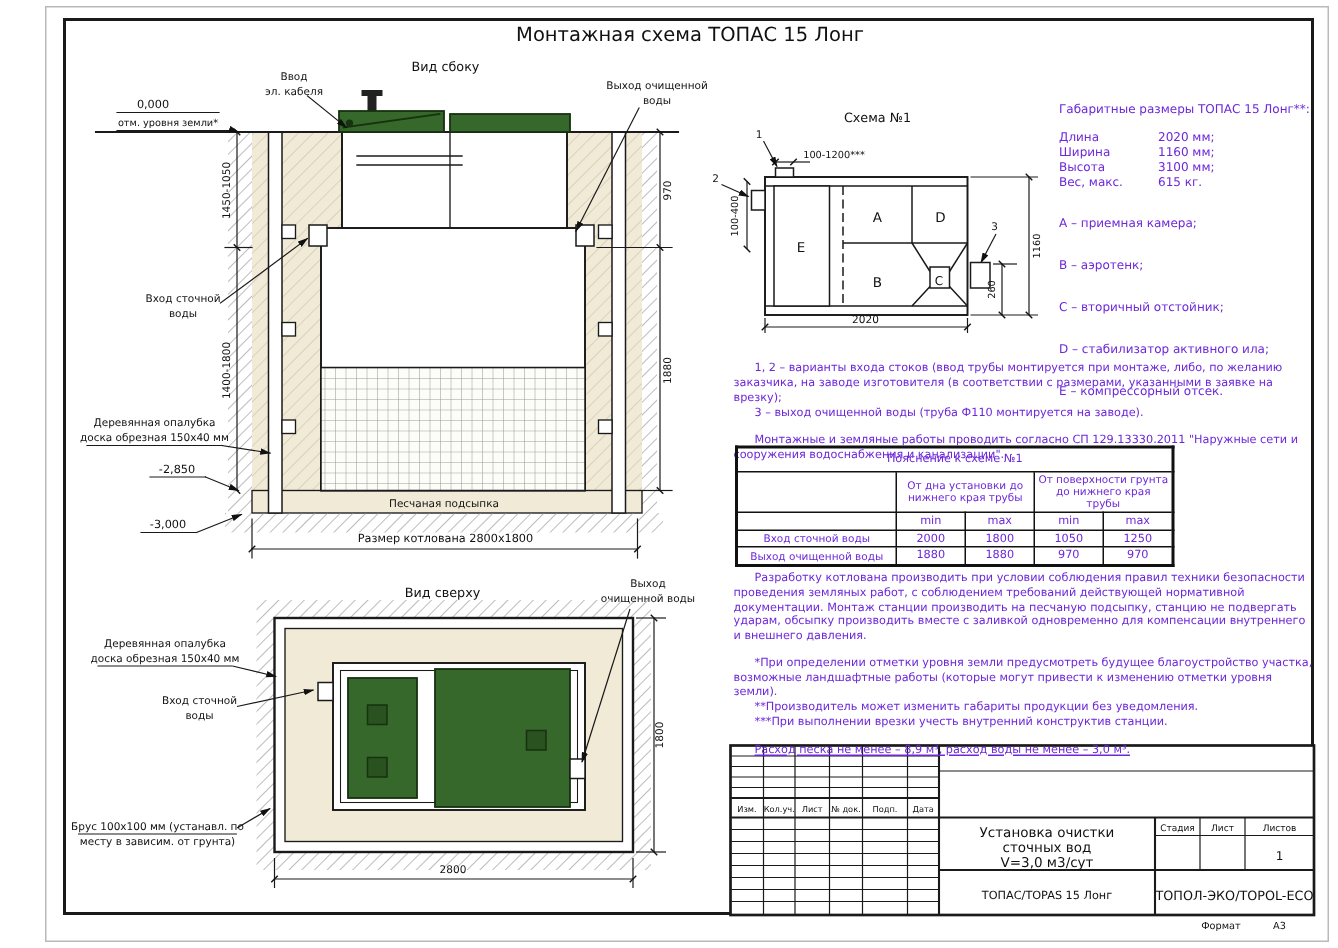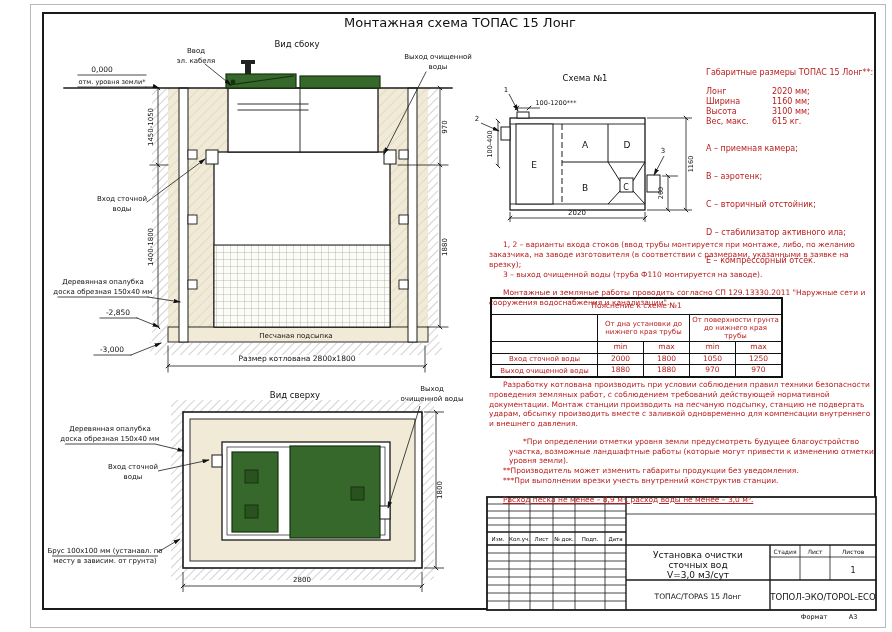--- a/index.html
+++ b/index.html
@@ -1,16 +1,16 @@
 <!DOCTYPE html>
 <html><head>
 <meta charset="utf-8">
 <style>
   html,body{margin:0;padding:0;background:#fff;font-family:"DejaVu Sans",sans-serif;}
-  .sheet{position:relative;width:892px;height:632px;background:#fff;overflow:hidden;color:#b91c1c;}
+  .sheet{position:relative;width:892px;height:632px;background:#fff;overflow:hidden;color:#6d28d9;}
   .outer-border{position:absolute;left:30px;top:4px;width:854px;height:622px;border:1px solid #b9b9b9;}
   .frame{position:absolute;left:42px;top:12px;width:830px;height:594px;border:2px solid #1a1a1a;}
   svg{position:absolute;left:0;top:0;}
   svg text{fill:#111;font-family:"DejaVu Sans",sans-serif;}
   .abs{position:absolute;}
   
   .specs{left:706px;top:68px;width:168px;font-size:8px;line-height:1.25;}
   .specs-h{margin-bottom:9px;}
   .specs-row span:first-child{display:inline-block;width:66px;}
   .specs-legend{margin-top:9px;}
@@ -21,21 +21,21 @@
   .exp{left:490px;top:297px;}
   .exp table{border-collapse:collapse;}
   .exp td{border:1px solid #111;text-align:center;font-size:7px;line-height:1.15;padding:1px 2px;}
   .exp .t-title{font-size:7.5px;height:13px;}
   .exp .lbl{width:101px;}
   .exp .v{width:41px;font-size:7.5px;}
   .exp table{border:2px solid #111;}
   .warn{left:489px;top:380px;width:388px;font-size:7.5px;line-height:1.3;}
   .warn p{margin:0;text-indent:14px;}
   .warn .h{text-indent:14px;font-weight:bold;}
-  .warn .gap{margin-top:8px;margin-left:20px;}
+  .warn .gap{margin-top:8px;}
   .warn .consume{margin-top:9px;text-decoration:underline;}
 </style>
 </head>
 <body>
 
 <div class="sheet">
   <div class="outer-border"></div>
   <div class="frame"></div>
 
   <svg width="892" height="632" viewBox="0 0 892 632">
@@ -284,21 +284,21 @@
       <text x="853" y="573" font-size="8" text-anchor="middle">1</text>
       <text x="698" y="599" font-size="7.5" text-anchor="middle">ТОПАС/TOPAS 15 Лонг</text>
       <text x="823" y="600" font-size="8.5" text-anchor="middle">ТОПОЛ-ЭКО/TOPOL-ECO</text>
       <text x="814" y="619" font-size="6.5" text-anchor="middle">Формат</text>
       <text x="853" y="619" font-size="6.5" text-anchor="middle">А3</text>
     </g>
   </svg>
 
   <div class="abs specs">
     <div class="specs-h">Габаритные размеры ТОПАС 15 Лонг**:</div>
-    <div class="specs-row"><span>Лонг</span><span>2020 мм;</span></div>
+    <div class="specs-row"><span>Длина</span><span>2020 мм;</span></div>
     <div class="specs-row"><span>Ширина</span><span>1160 мм;</span></div>
     <div class="specs-row"><span>Высота</span><span>3100 мм;</span></div>
     <div class="specs-row"><span>Вес, макс.</span><span>615 кг.</span></div>
     <div class="specs-legend">
       <div>А – приемная камера;</div>
       <div>В – аэротенк;</div>
       <div>С – вторичный отстойник;</div>
       <div>D – стабилизатор активного ила;</div>
       <div>Е – компрессорный отсек.</div>
     </div>

